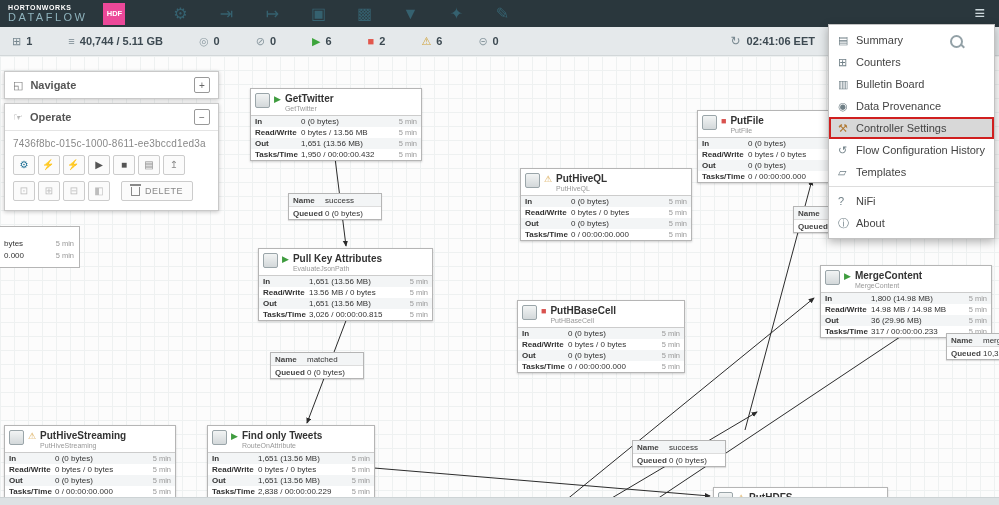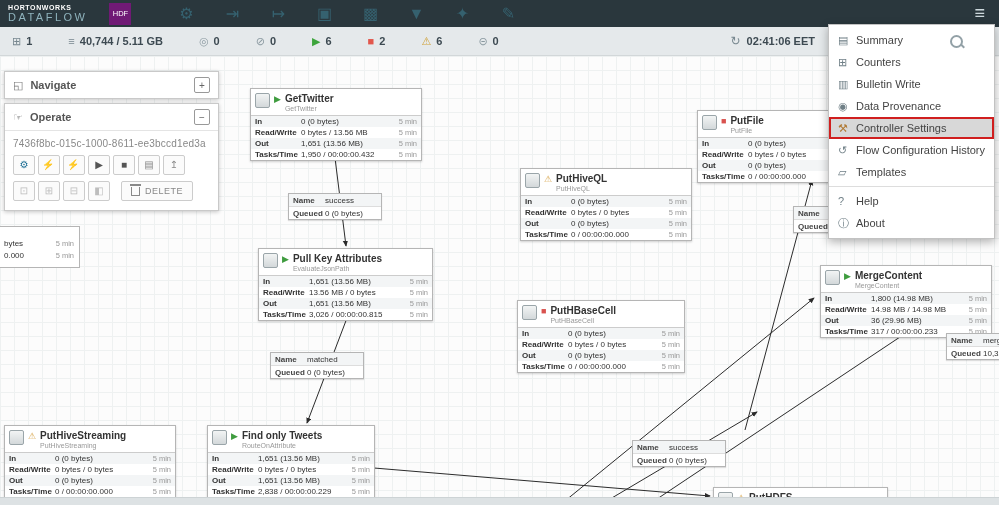--- a/index.html
+++ b/index.html
@@ -4,22 +4,22 @@
 <style>
   html,body{margin:0;padding:0}
   body{width:999px;height:505px;overflow:hidden;position:relative;background:#fff;
        font-family:"Liberation Sans",sans-serif;-webkit-font-smoothing:antialiased}
 
   
   #header{position:absolute;top:0;left:0;right:0;height:27px;background:#2a373d;display:flex;align-items:center;z-index:40}
   #logo{display:flex;flex-direction:column;justify-content:space-between;padding:0 6px 0 8px;line-height:1}
   #logo .l1{font-size:7px;font-weight:bold;color:#fff;letter-spacing:.6px}
   #logo .l2{font-size:11px;color:#8fb3bd;letter-spacing:2.5px;margin-top:1px}
-  #hdf-badge{width:22px;height:22px;background:#701a75;color:#fff;font-size:7.5px;font-weight:normal;
-             display:flex;align-items:center;justify-content:center;margin-left:16px}
+  #hdf-badge{width:22px;height:22px;background:#ec4899;color:#fff;font-size:7.5px;font-weight:bold;
+             display:flex;align-items:center;justify-content:center;margin-left:10px}
   #toolbar{display:flex;align-items:center;margin-left:44px;gap:24px}
   .tb-icon{font-size:16px;color:#35616f;width:22px;text-align:center;cursor:grab}
   #menu-toggle{position:absolute;right:6px;top:1px;font-size:18px;color:#cdd9dd;padding:2px 8px;cursor:pointer}
 
   
   #statusbar{position:absolute;top:27px;left:0;right:0;height:29px;background:#e5e9eb;border-bottom:1px solid #d2d7d9;
              display:flex;align-items:center;padding:0 12px;box-sizing:border-box;z-index:39}
   #sb-items{display:flex;align-items:center}
   .sb-item{display:flex;align-items:center;gap:5px;margin-right:36px}
   .sb-icon{font-size:11px}
@@ -575,40 +575,40 @@
     <div class="menu-item">
     <span class="menu-icon">▤</span>
     <span class="menu-label">Summary</span>
   </div>
     <div class="menu-item">
     <span class="menu-icon">⊞</span>
     <span class="menu-label">Counters</span>
   </div>
     <div class="menu-item">
     <span class="menu-icon">▥</span>
-    <span class="menu-label">Bulletin Write</span>
+    <span class="menu-label">Bulletin Board</span>
   </div>
     <div class="menu-item">
     <span class="menu-icon">◉</span>
     <span class="menu-label">Data Provenance</span>
   </div>
     <div class="menu-item highlighted">
     <span class="menu-icon" style="color: rgb(176, 122, 53);">⚒</span>
     <span class="menu-label">Controller Settings</span>
   </div>
     <div class="menu-item">
     <span class="menu-icon">↺</span>
     <span class="menu-label">Flow Configuration History</span>
   </div>
     <div class="menu-item">
     <span class="menu-icon">▱</span>
     <span class="menu-label">Templates</span>
   </div>
     <div class="menu-divider"></div>
     <div class="menu-item">
     <span class="menu-icon">?</span>
-    <span class="menu-label">Help</span>
+    <span class="menu-label">NiFi</span>
   </div>
     <div class="menu-item">
     <span class="menu-icon">ⓘ</span>
     <span class="menu-label">About</span>
   </div>
   </div>
 
 </body></html>

